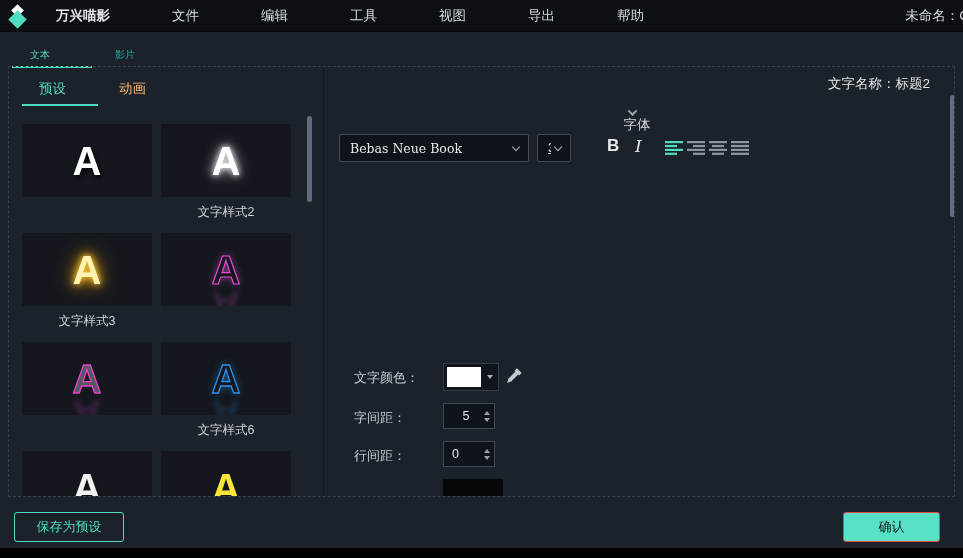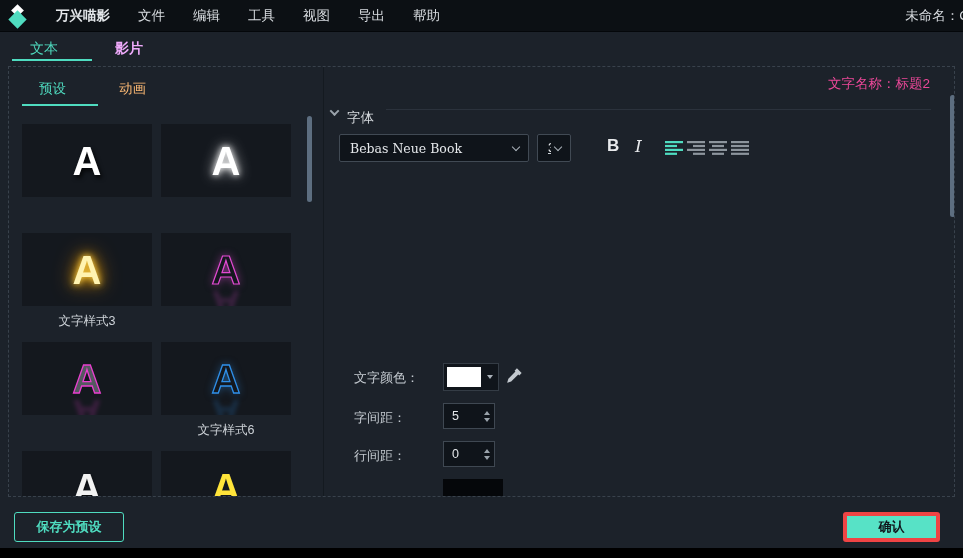--- a/index.html
+++ b/index.html
@@ -13,34 +13,34 @@
 
   
   .menu-bar {
     position:absolute; left:0; top:0; width:963px; height:32px;
     background:#0c1014; display:flex; align-items:center;
     border-bottom:1px solid #04070a;
   }
   .logo { position:relative; width:24px; height:24px; margin-left:8px; }
   .logo .d1 { position:absolute; left:5px; top:2px; width:9px; height:9px; background:#ffffff; transform:rotate(45deg); }
   .logo .d2 { position:absolute; left:3px; top:9px; width:13px; height:13px; background:#4fdcc0; transform:rotate(45deg); }
-  .menu-items { display:flex; align-items:flex-end; margin-left:10px; }
+  .menu-items { display:flex; align-items:flex-end; margin-left:10px;gap:34px; }
   .menu-item { font-size:13.5px; color:#d8dce0; padding:0 14px; height:32px; line-height:32px; cursor:default; }
   .app-name { font-weight:700; color:#e4e7ea; }
   .project-label {
     position:absolute; right:-6px; top:0; height:32px; line-height:32px;
     font-size:13.5px; color:#d8dce0; white-space:nowrap;
   }
 
   
   .tab-bar { position:absolute; left:0; top:33px; width:963px; height:33px; background:#1c222a; }
-  .main-tab { position:absolute; top:0; height:33px; line-height:30px; font-size:14px; }
+  .main-tab { position:absolute; top:7px; height:33px; line-height:30px; font-size:10px; }
   .tab-text { left:30px; color:#4fdcc0; }
   .tab-text .underline { position:absolute; left:-18px; top:26px; width:80px; height:2px; background:#4fdcc0; }
-  .tab-video { left:115px; color:#f0abfc;font-weight:bold; }
+  .tab-video { left:115px; color:#14b8a6; }
 
   
   .content {
     position:absolute; left:8px; top:66px; width:947px; height:431px;
     border:1px dashed #39424c; overflow:hidden;
   }
 
   
   .left-panel { position:absolute; left:0; top:0; width:310px; height:431px; overflow:hidden; }
   .sub-tab { position:absolute; top:13px; height:26px; font-size:13.5px; }
@@ -79,23 +79,23 @@
   .s8 .glyph { color:#ffe43a; }
 
   .v-scroll {
     position:absolute; width:5px; border-radius:3px; background:#5d6e80; cursor:pointer;
   }
   .left-scroll { left:298px; top:49px; height:86px; }
   .panel-divider { position:absolute; left:314px; top:0; width:1px; height:431px; background:#141a20; }
 
   
   .right-panel { position:absolute; left:318px; top:0; width:629px; height:431px; }
-  .text-name { position:absolute; right:26px; top:8px; font-size:13.5px; color:#ec4899; }
-
-  .section-header { position:absolute; left:4px; display:flex; align-items:flex-start; width:600px; }
+  .text-name { position:absolute; right:26px; top:8px; font-size:13.5px; color:#e5e5e5; }
+
+  .section-header { position:absolute; left:10px; display:flex; align-items:center; width:600px;flex-direction:column; }
   .chev {
     width:7px; height:7px; border-left:2px solid #9aa3ab; border-bottom:2px solid #9aa3ab;
     transform:rotate(-45deg) translate(1px,-1px); margin-right:9px; flex:0 0 auto;
   }
   .section-title { font-size:13.5px; color:#d6dade; }
   .section-line { flex:1; height:1px; background:#2b323c; margin-left:12px; }
   .hdr-font { top:42px; }
   .hdr-settings { top:266px; }
 
   .ctrl-row { position:absolute; left:0; top:67px; width:629px; height:28px; }
@@ -118,21 +118,21 @@
   .align-1 { left:338px; } .align-2 { left:360px; } .align-3 { left:382px; } .align-4 { left:404px; }
 
   .text-area {
     position:absolute; left:12px; top:101px; width:598px; height:150px;
     background:#0a0d10; border:1px solid #2b323b; resize:none; outline:none;
     color:#e8e8e8; font-family:"DejaVu Serif", serif; font-size:11.5px;
     letter-spacing:1px; padding:8px 10px;
   }
 
   .set-row { position:absolute; left:0; width:629px; height:28px; }
-  .row-color { top:296px; } .row-letter { top:336px; } .row-line { top:374px; }
+  .row-color { top:296px; } .row-letter { top:336px;text-align:center; } .row-line { top:374px; }
   .set-label { position:absolute; left:27px; top:6px; font-size:13px; color:#c3c9cf; }
 
   .color-ctrl {
     position:absolute; left:116px; top:0; width:56px; height:28px;
     background:#10151b; border:1px solid #343c45; display:flex; align-items:center; cursor:pointer;
   }
   .color-swatch { width:34px; height:20px; background:#ffffff; margin-left:3px; }
   .swatch-arrow {
     width:0; height:0; border-left:3.5px solid transparent; border-right:3.5px solid transparent;
     border-top:4px solid #aab2ba; margin-left:6px;
@@ -147,28 +147,28 @@
   .spin-arrows { width:14px; height:100%; display:flex; flex-direction:column; align-items:center; justify-content:center; gap:3px; }
   .arrow-up { width:0; height:0; border-left:3.5px solid transparent; border-right:3.5px solid transparent; border-bottom:4.5px solid #9aa3ab; cursor:pointer; }
   .arrow-down { width:0; height:0; border-left:3.5px solid transparent; border-right:3.5px solid transparent; border-top:4.5px solid #9aa3ab; cursor:pointer; }
 
   .partial-control { position:absolute; left:116px; top:412px; width:60px; height:19px; background:#05070a; }
   .right-scroll { left:623px; top:28px; height:122px; }
 
   
   .footer { position:absolute; left:0; top:497px; width:963px; height:51px; background:#1c222a; }
   .btn {
-    position:absolute; top:15px; height:30px; border-radius:3px; font-size:13px; font-weight:700;
+    position:absolute; top:15px; height:30px; border-radius:3px; font-size:13px; font-weight:400;
     display:flex; align-items:center; justify-content:center; cursor:pointer;
     font-family:"Liberation Sans", sans-serif;
   }
   .btn-outline { background:transparent; border:1px solid #4fdcc0; color:#4fdcc0; }
   .btn-save { left:14px; width:110px; }
   .btn-advanced { left:722px; width:108px; }
-  .btn-confirm { left:843px; width:97px; background:#57e2c6; border:4px solid #ef4444; color:#10151b; }
+  .btn-confirm { left:843px; width:97px; background:#57e2c6; border:1px solid #ef4444; color:#10151b; }
 
   .bottom-strip { position:absolute; left:0; top:548px; width:963px; height:10px; background:#000000; }
 </style>
 </head>
 <body>
 
 <div class="menu-bar">
   <div class="logo">
     <div class="d1"></div>
       <div class="d2"></div>
@@ -209,20 +209,21 @@
     <div class="preset-grid">
       <div class="preset-cell s1">
         <div class="preset-card">
           <span class="glyph">A</span>
         </div>
       </div>
       <div class="preset-cell s2">
         <div class="preset-card">
           <span class="glyph">A</span>
         </div>
+        <div class="preset-label">文字样式2</div>
       </div>
       <div class="preset-cell s3">
         <div class="preset-card">
           <span class="glyph">A</span>
         </div>
         <div class="preset-label">文字样式3</div>
       </div>
       <div class="preset-cell s4">
         <div class="preset-card">
           <span class="glyph">A</span>

